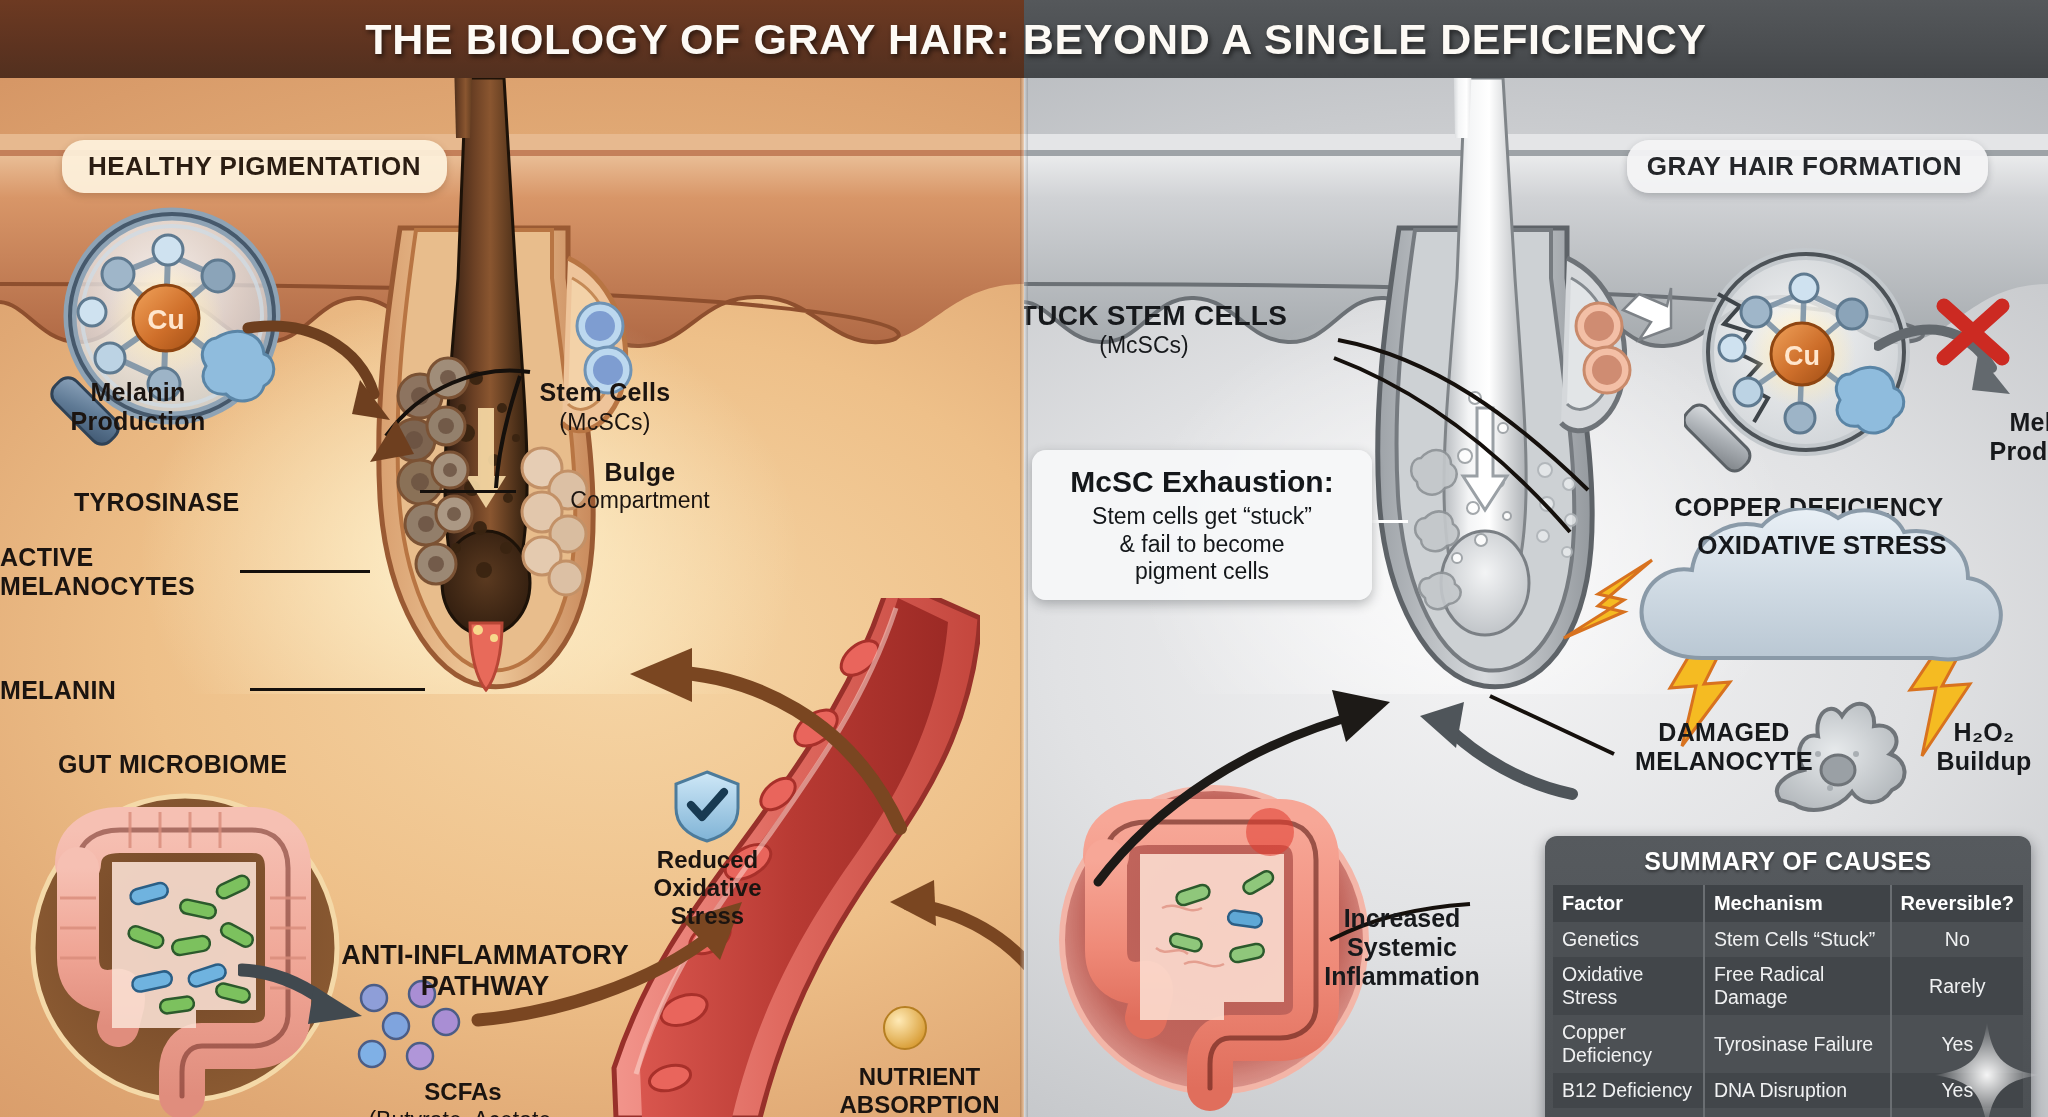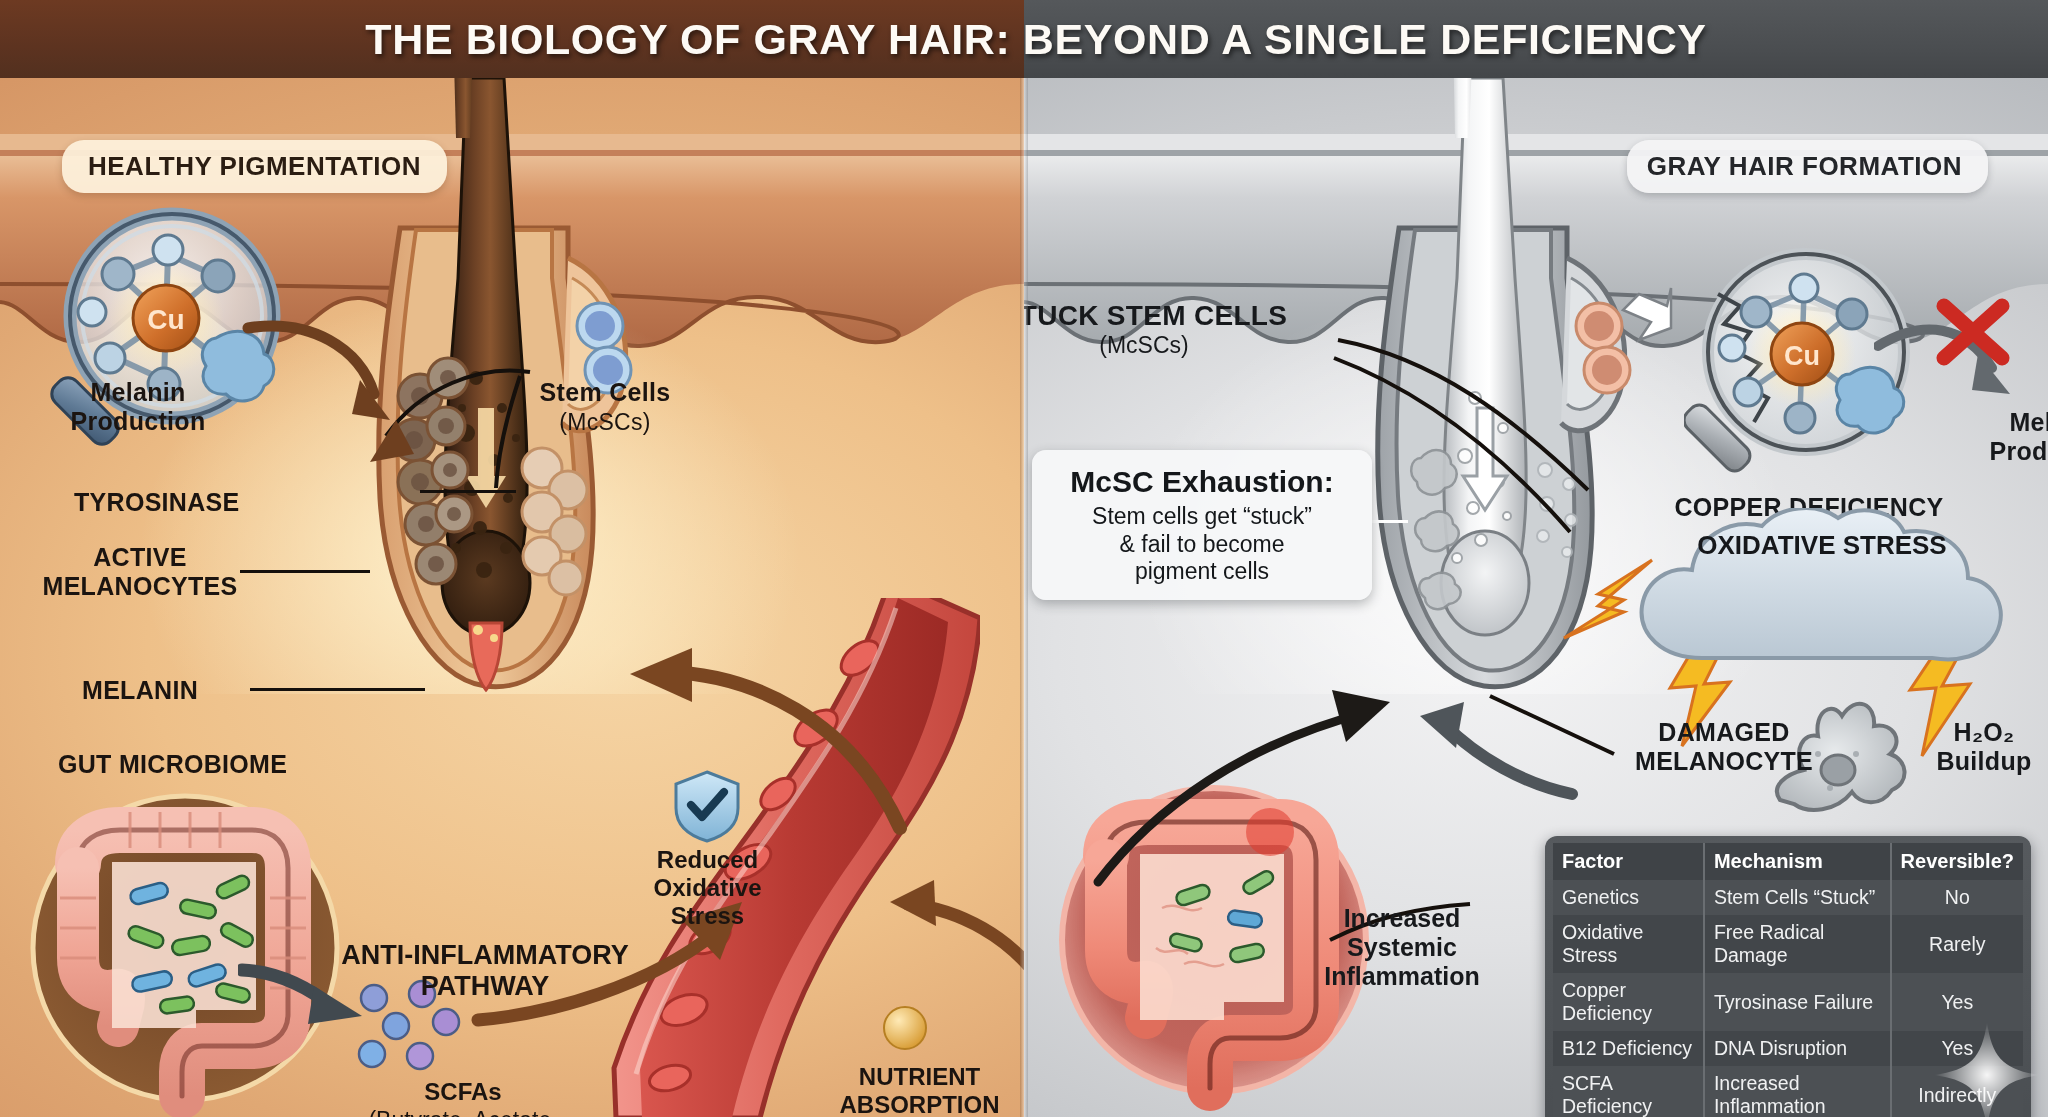--- a/index.html
+++ b/index.html
@@ -39,21 +39,21 @@
   .skin-l{background:linear-gradient(180deg,#e6b78c 0%,#e2ad80 18%,#bf7450 30%,#b26a46 100%);}
   .skin-r{background:linear-gradient(180deg,#e9eaeb 0%,#dcdddf 18%,#a9aeb2 30%,#9fa4a9 100%);}
 
   
   .lbl{position:absolute;z-index:35;line-height:1.16;}
   .lbl.dark{color:#1b1410;}
   .lbl.darkg{color:#17191c;}
   .cap{font-weight:bold;font-size:25px;letter-spacing:.3px;}
   .sub{font-size:23px;font-weight:normal;}
   .ctr{text-align:center;}
-  .rt{text-align:center;}
+  .rt{text-align:left;}
 
   
   .lead{position:absolute;background:#15100c;height:3px;z-index:34;transform-origin:left center;}
   .lead-w{position:absolute;background:#fff;height:3px;z-index:34;transform-origin:left center;}
 
   
   .callout{position:absolute;background:rgba(246,247,248,.96);border-radius:14px;
      padding:14px 20px;box-shadow:0 4px 12px rgba(30,35,40,.30);z-index:38;
      color:#14171a;text-align:center;line-height:1.2;}
   .callout .ttl{font-weight:bold;font-size:30px;display:block;margin-bottom:3px;}
@@ -310,20 +310,24 @@
     <div class="lead" style="left:240px;top:492px;width:130px;"></div>
 
     <div class="lbl dark cap rt" style="left:0px;top:598px;width:280px;">MELANIN</div>
     <div class="lead" style="left:250px;top:610px;width:175px;"></div>
 
     <div class="lbl dark cap ctr" style="left:480px;top:300px;width:250px;">
       <span class="cap">Stem Cells</span><br>
       <span class="sub">(McSCs)</span>
     </div>
 
+    <div class="lbl dark ctr" style="left:520px;top:380px;width:240px;">
+      <span class="cap">Bulge</span><br>
+      <span class="sub">Compartment</span>
+    </div>
     <div class="lead" style="left:420px;top:412px;width:96px;"></div>
 
     <svg class="svgholder" style="left:330px;top:280px;z-index:34;" width="210" height="140">
       <path d="M200,14 C150,6 90,30 56,78" fill="none" stroke="#15100c" stroke-width="4"></path>
       <path d="M66,62 L40,104 L84,96 Z" fill="#6e3f1f"></path>
       <path d="M190,18 C176,60 168,96 166,130" fill="none" stroke="#15100c" stroke-width="4"></path>
     </svg>
 
     <svg class="svgholder svgtop" style="left:672px;top:690px;" width="70" height="76">
       <defs>
@@ -782,20 +786,21 @@
       <path d="M14,214 C70,140 160,76 284,44" fill="none" stroke="#1d1a17" stroke-width="9" stroke-linecap="round"></path>
       <path d="M248,22 L306,34 L262,74 Z" fill="#1d1a17"></path>
     </svg>
 
     <div class="chip chip-right">GRAY HAIR FORMATION</div>
   </div>
 
   <div class="panel-divider"></div>
 
   <div class="sumtable">
+    <div class="sttl">SUMMARY OF CAUSES</div>
     <table>
       <thead>
         <tr>
           <th>Factor</th>
           <th>Mechanism</th>
           <th>Reversible?</th>
         </tr>
       </thead>
       <tbody>
         <tr class="odd">

